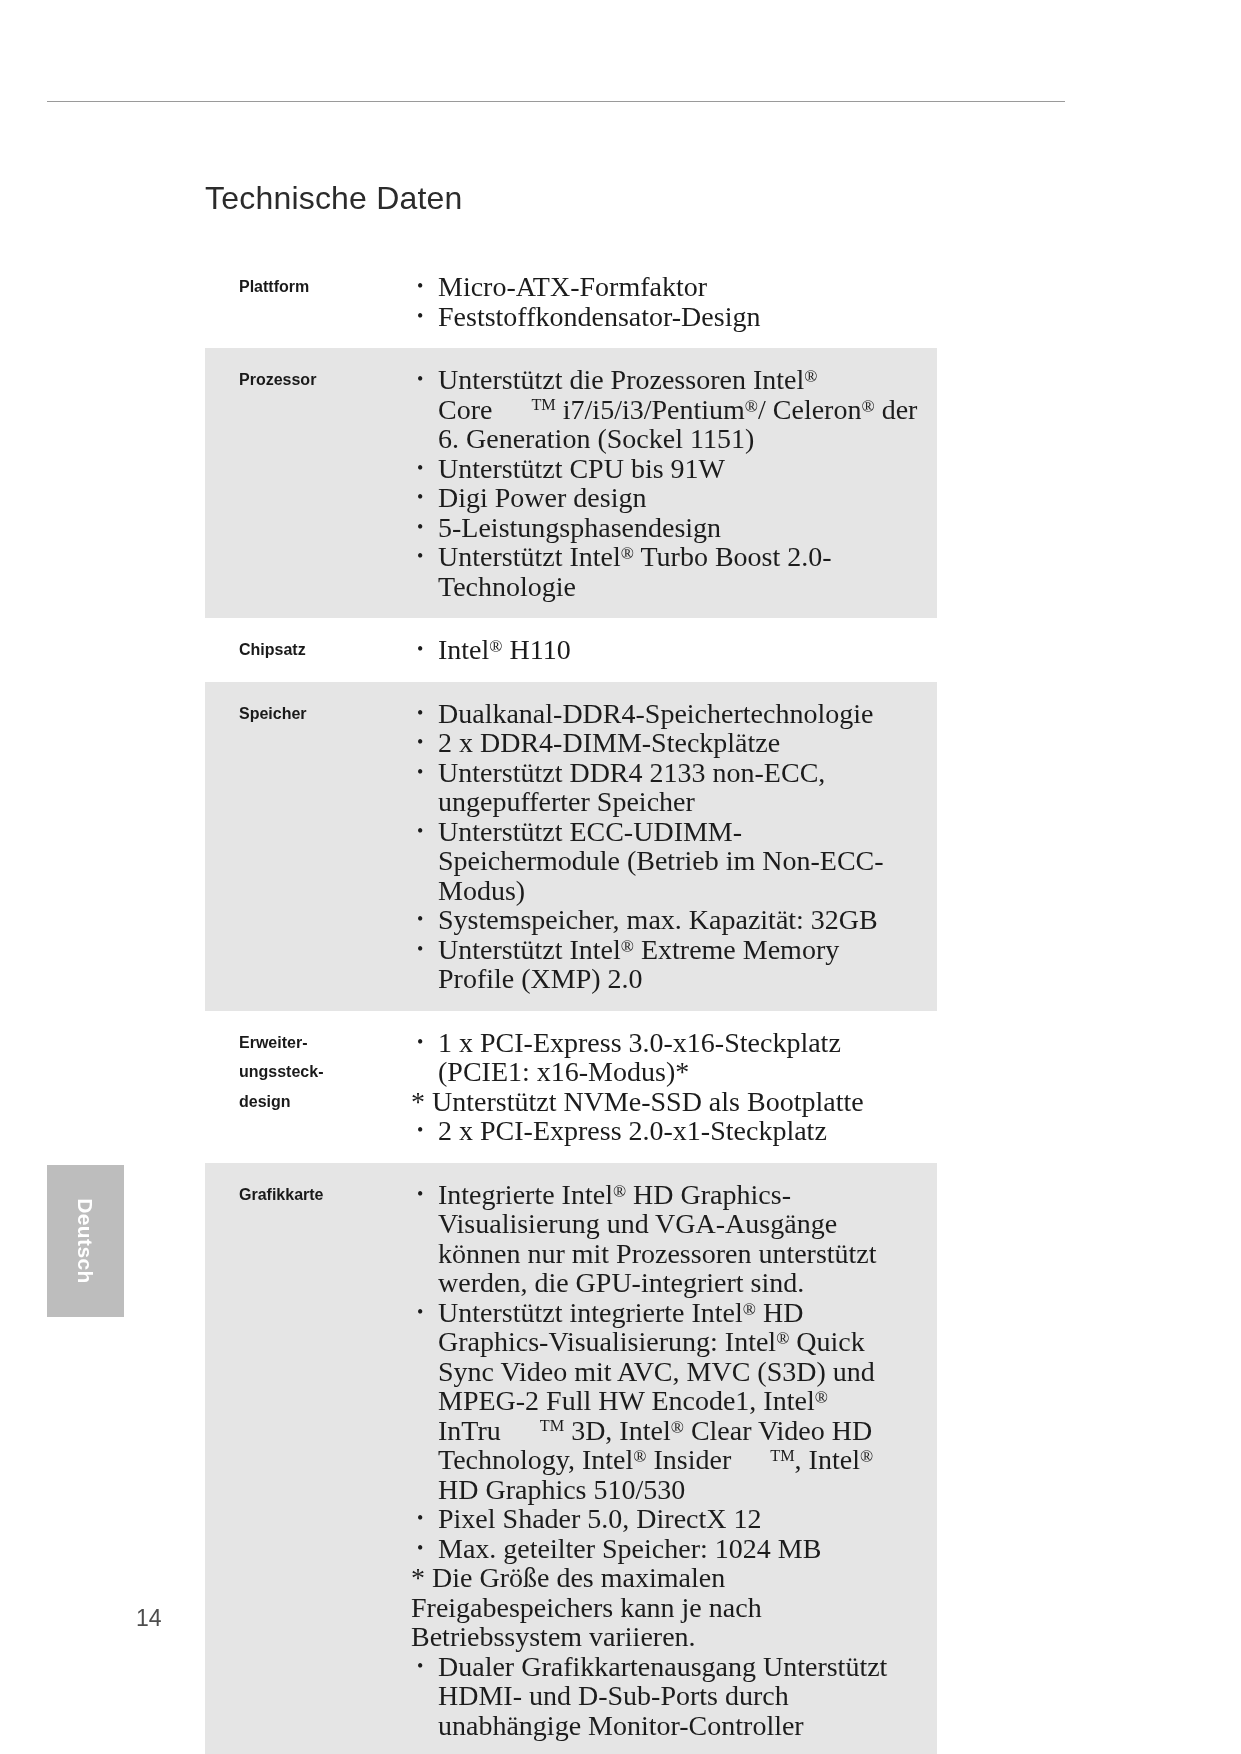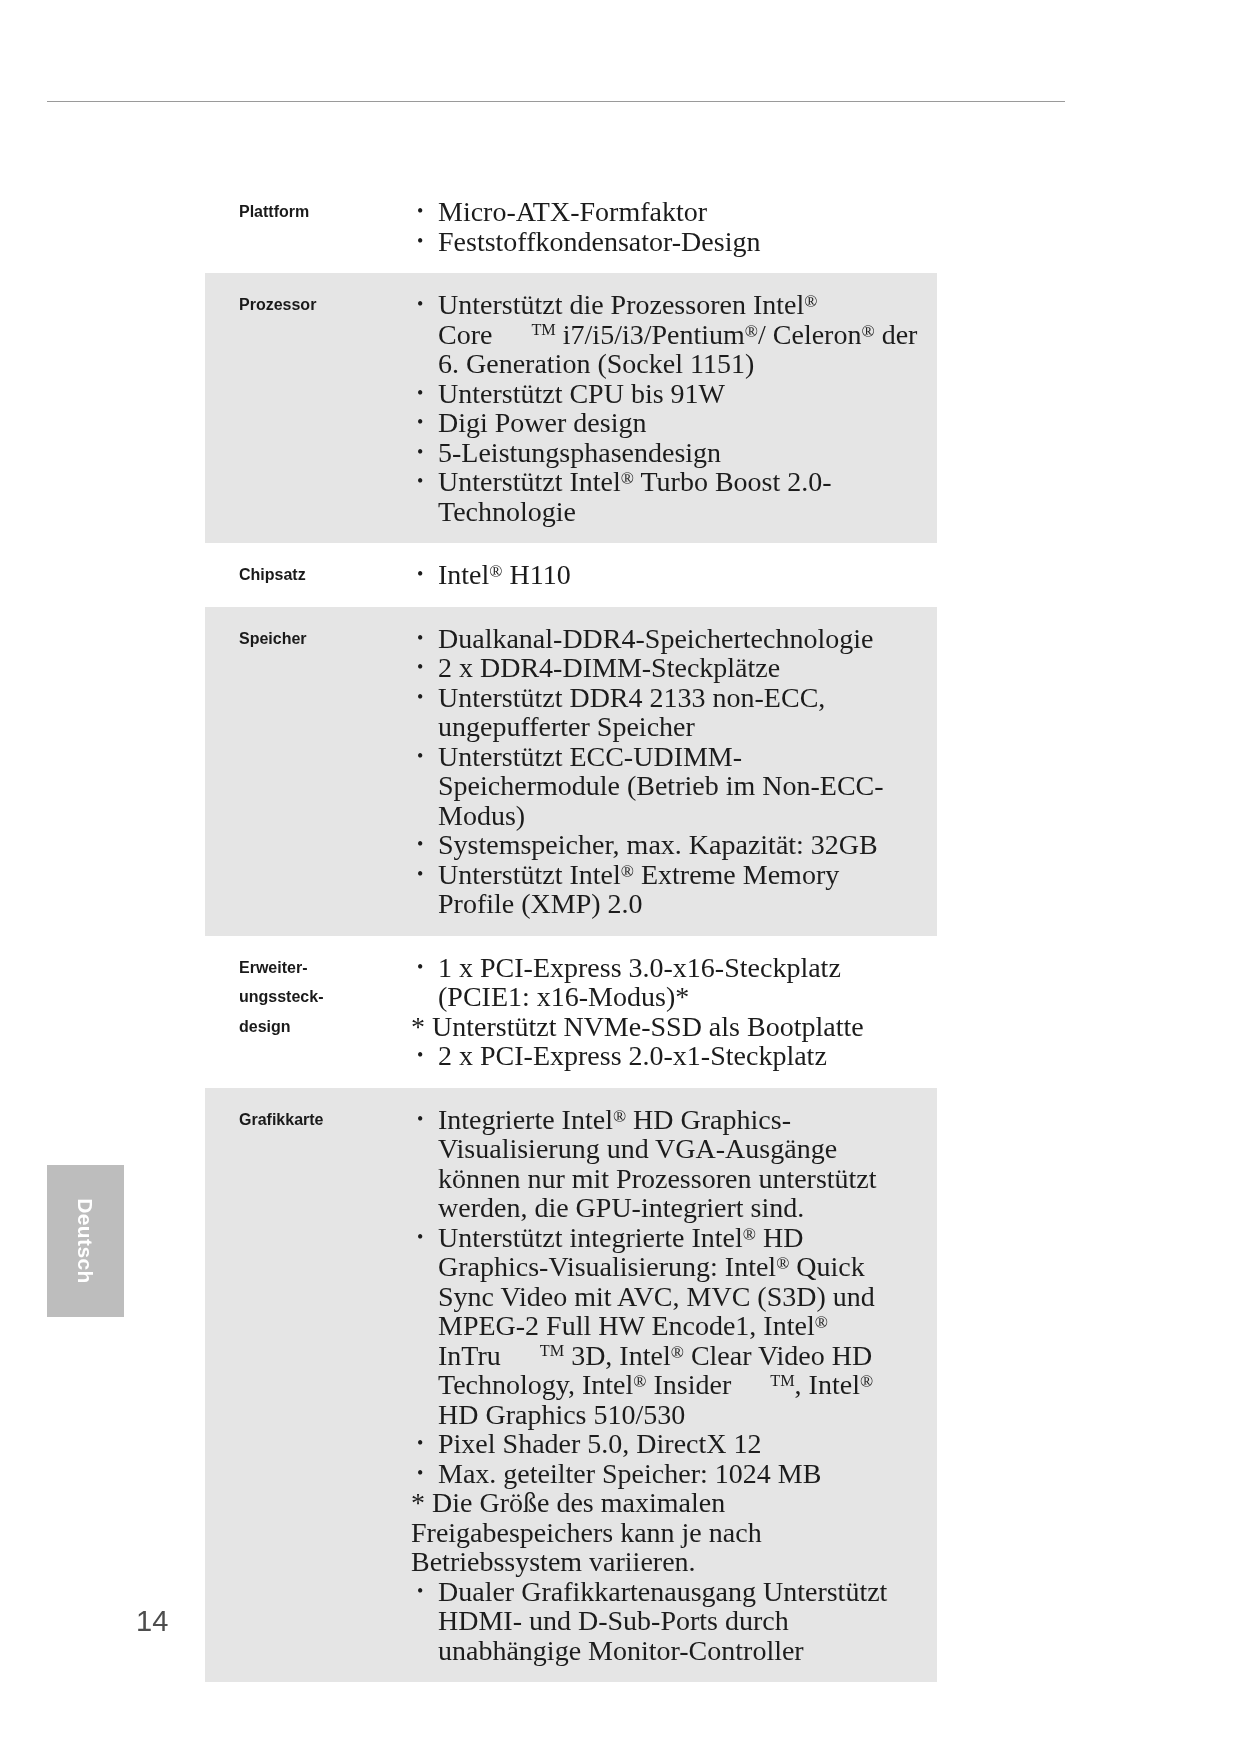--- a/index.html
+++ b/index.html
@@ -52,21 +52,21 @@
     font-size: 21px;
     letter-spacing: 0.4px;
   }
 
   
   .page-number {
     position: absolute;
     left: 136px;
     top: 1605px;
     font-family: "Liberation Sans", sans-serif;
-    font-size: 29px;
+    font-size: 23px;
     color: #4d4d4d;
   }
 
   
   .content {
     position: absolute;
     left: 205px;
     top: 180px;
     width: 732px;
   }
@@ -152,20 +152,21 @@
 
   <div class="top-rule"></div>
 
   <div class="lang-tab">
     <div class="lang-tab-label">Deutsch</div>
   </div>
 
   <div class="page-number">14</div>
 
   <div class="content">
+    <h1 class="doc-title">Technische Daten</h1>
     <div class="spec-table" id="spec-table">
         <div class="spec-row">
           <div class="cell-label">Plattform</div>
           <div class="cell-value">
             <ul class="bullets">
               <li class="bullet">Micro-ATX-Formfaktor</li>
               <li class="bullet">Feststoffkondensator-Design</li>
             </ul>
           </div>
         </div>

